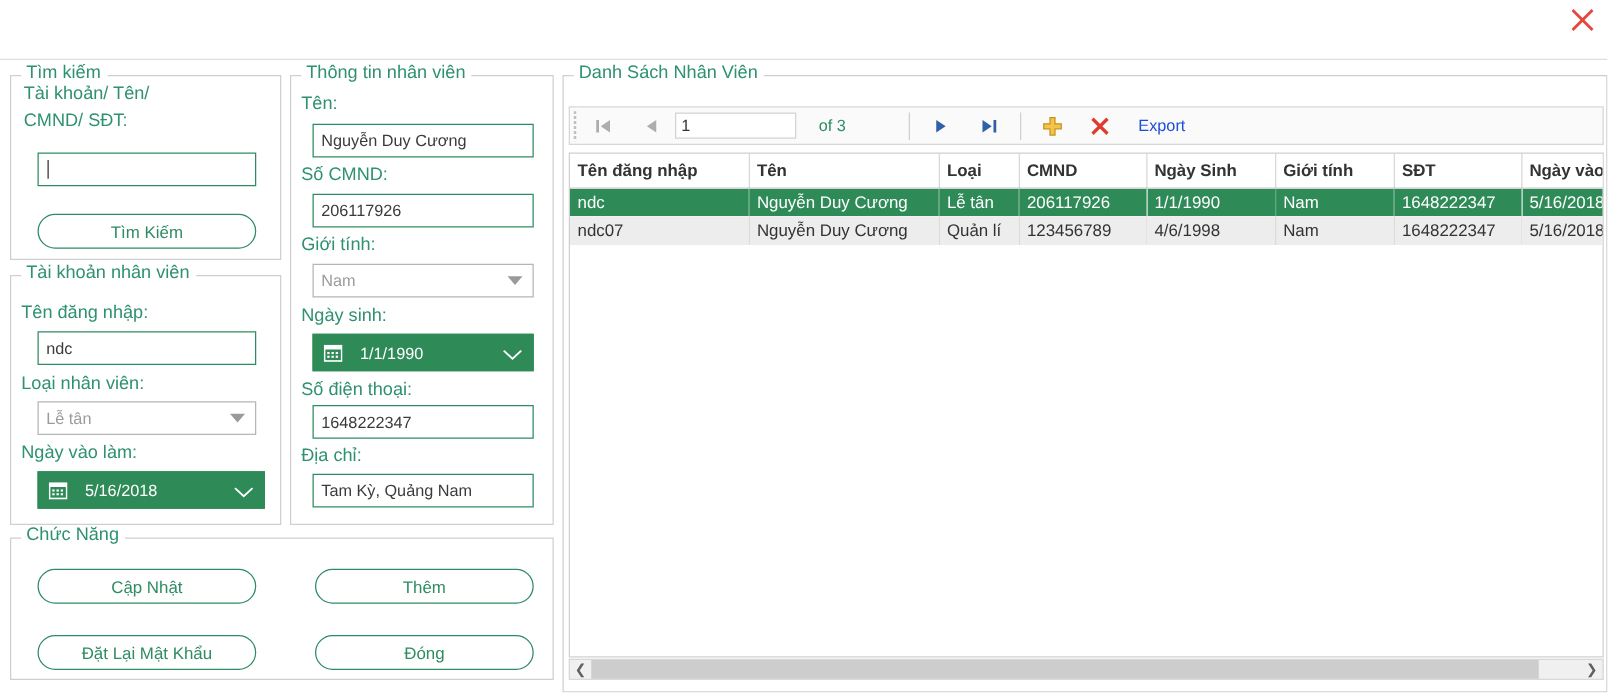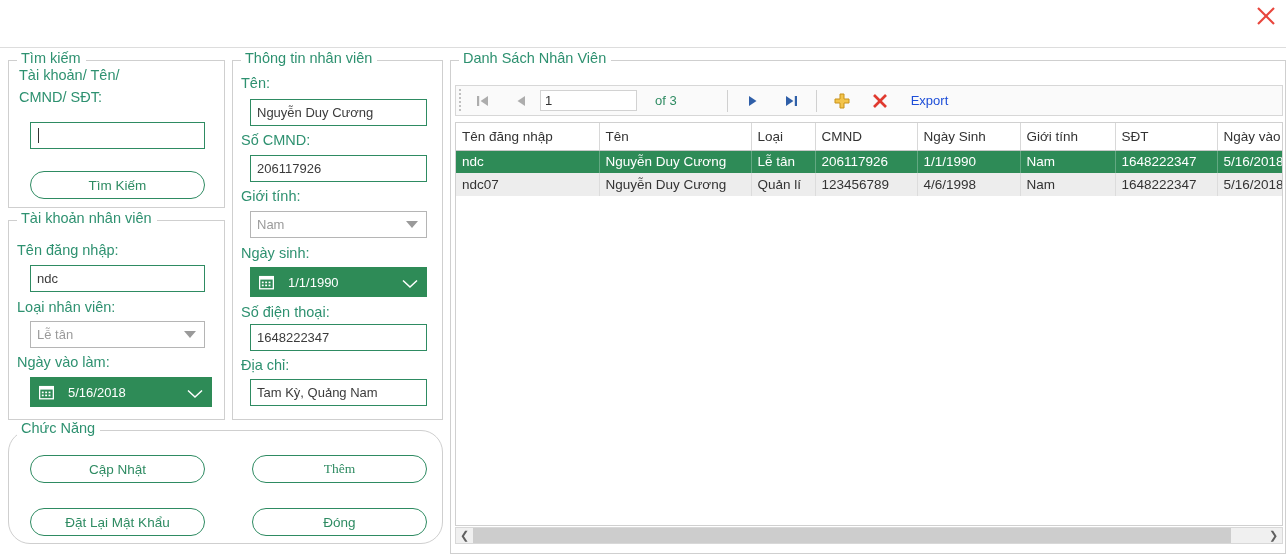--- a/index.html
+++ b/index.html
@@ -173,21 +173,21 @@
   }
   table.grid {
     border-collapse: collapse;
     table-layout: fixed;
     font-size: 13.5px;
     width: 841px;
   }
   table.grid th {
     background: #ffffff;
     color: #333333;
-    font-weight: 400;
+    font-weight: 700;
     text-align: left;
     padding: 4px 6px;
     height: 27px;
     border-right: 1px solid #d8d8d8;
     border-bottom: 1px solid #c8c8c8;
     white-space: nowrap;
     overflow: hidden;
   }
   table.grid td {
     padding: 2px 6px;
@@ -280,24 +280,24 @@
       </span>
       <span class="dp-val">5/16/2018</span>
       <span class="dp-chev">
         <svg width="16" height="10" viewBox="0 0 16 10">
           <polyline points="1,1.5 8,8 15,1.5" fill="none" stroke="#ffffff" stroke-width="1.5"></polyline>
         </svg>
       </span>
     </div>
   </div>
 
-  <div class="groupbox" style="left:8px; top:430px; width:435px; height:114px;border-radius:22px;">
+  <div class="groupbox" style="left:8px; top:430px; width:435px; height:114px;">
     <div class="gb-legend">Chức Năng</div>
     <div class="btn" style="left:21px; top:24px; width:175px; height:28px;">Cập Nhật</div>
-    <div class="btn" style="left:243px; top:24px; width:175px; height:28px;font-family:Liberation Serif, serif;">Thêm</div>
+    <div class="btn" style="left:243px; top:24px; width:175px; height:28px;">Thêm</div>
     <div class="btn" style="left:21px; top:77px; width:175px; height:28px;">Đặt Lại Mật Khẩu</div>
     <div class="btn" style="left:243px; top:77px; width:175px; height:28px;">Đóng</div>
   </div>
 
   <div class="groupbox" style="left:232px; top:60px; width:211px; height:360px;">
     <div class="gb-legend">Thông tin nhân viên</div>
     <div class="fld-label" style="left:8px; top:14px;">Tên:</div>
     <div class="txtbox" style="left:17px; top:38px; width:177px; height:27px;">Nguyễn Duy Cương</div>
     <div class="fld-label" style="left:8px; top:71px;">Số CMND:</div>
     <div class="txtbox" style="left:17px; top:94px; width:177px; height:27px;">206117926</div>

